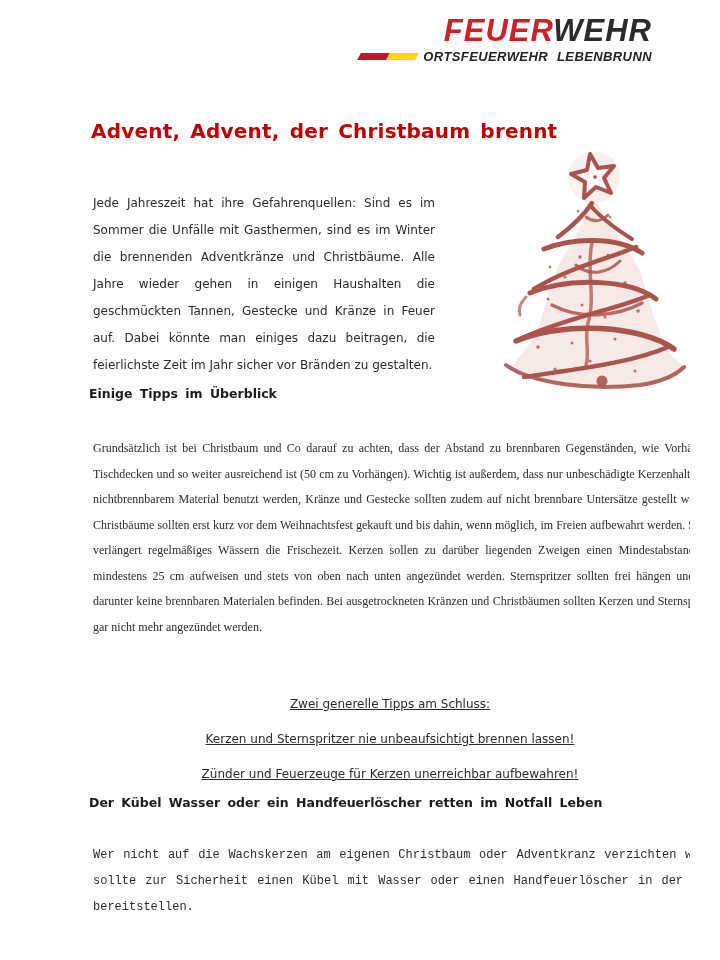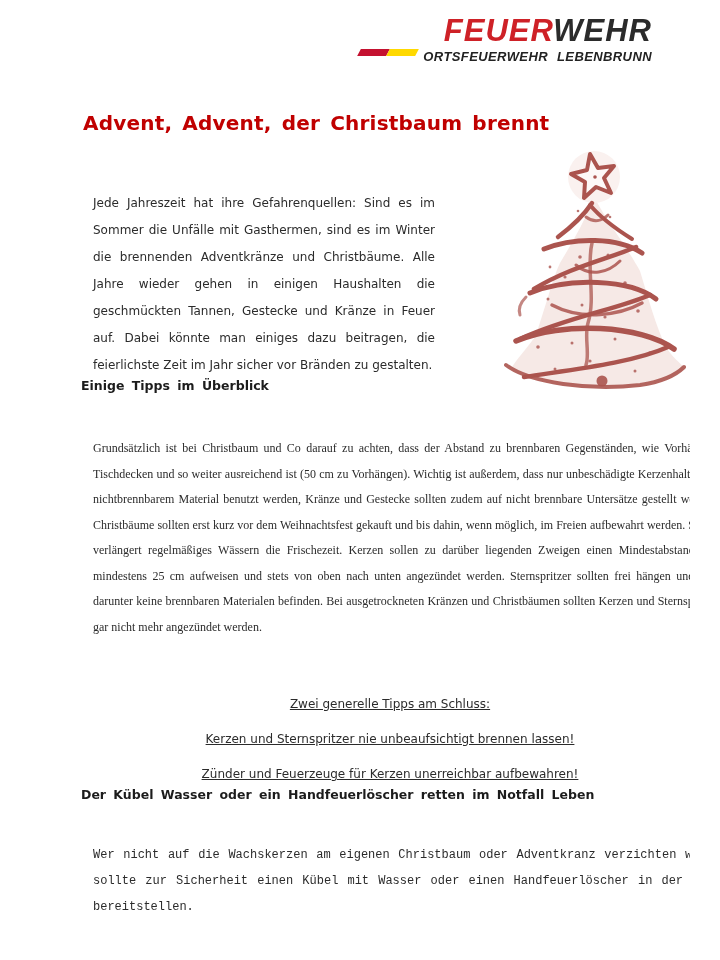--- a/index.html
+++ b/index.html
@@ -28,21 +28,21 @@
     font-weight: bold;
     font-size: 31px;
     line-height: 1.0;
     letter-spacing: 1px;
     white-space: nowrap;
   }
   .logo-feuer { color: #ce2127; }
   .logo-wehr  { color: #2b2b2b; }
   .logo-sub {
     display: flex;
-    align-items: flex-start;
+    align-items: center;
     justify-content: flex-end;
     gap: 6px;
     margin-top: 3px;
   }
   .logo-bars { display: flex; transform: skewX(-28deg); }
   .bar { width: 29px; height: 7px; display: block; }
   .bar-red    { background: #c41130; }
   .bar-yellow { background: #ffd900; }
   .logo-subtitle {
     font-family: "Liberation Sans", sans-serif;
@@ -53,32 +53,32 @@
     word-spacing: 5px;
     color: #222222;
     white-space: nowrap;
   }
 
   
   .title {
     position: absolute;
     left: 45px;
     top: 103px;
-    margin: 8px;
+    margin: 16px;
     font-size: 20px;
     font-weight: bold;
     color: #c00000;
     letter-spacing: 0.2px;
     word-spacing: 3px;
     white-space: nowrap;
   }
   .subheading {
     position: absolute;
     left: 47px;
-    margin: 4px;
+    margin: 12px;
     font-size: 12.5px;
     font-weight: bold;
     color: #1c1c1c;
     word-spacing: 3px;
     white-space: nowrap;
   }
   .h-tips   { top: 374px; }
   .h-bucket { top: 783px; }
 
   

